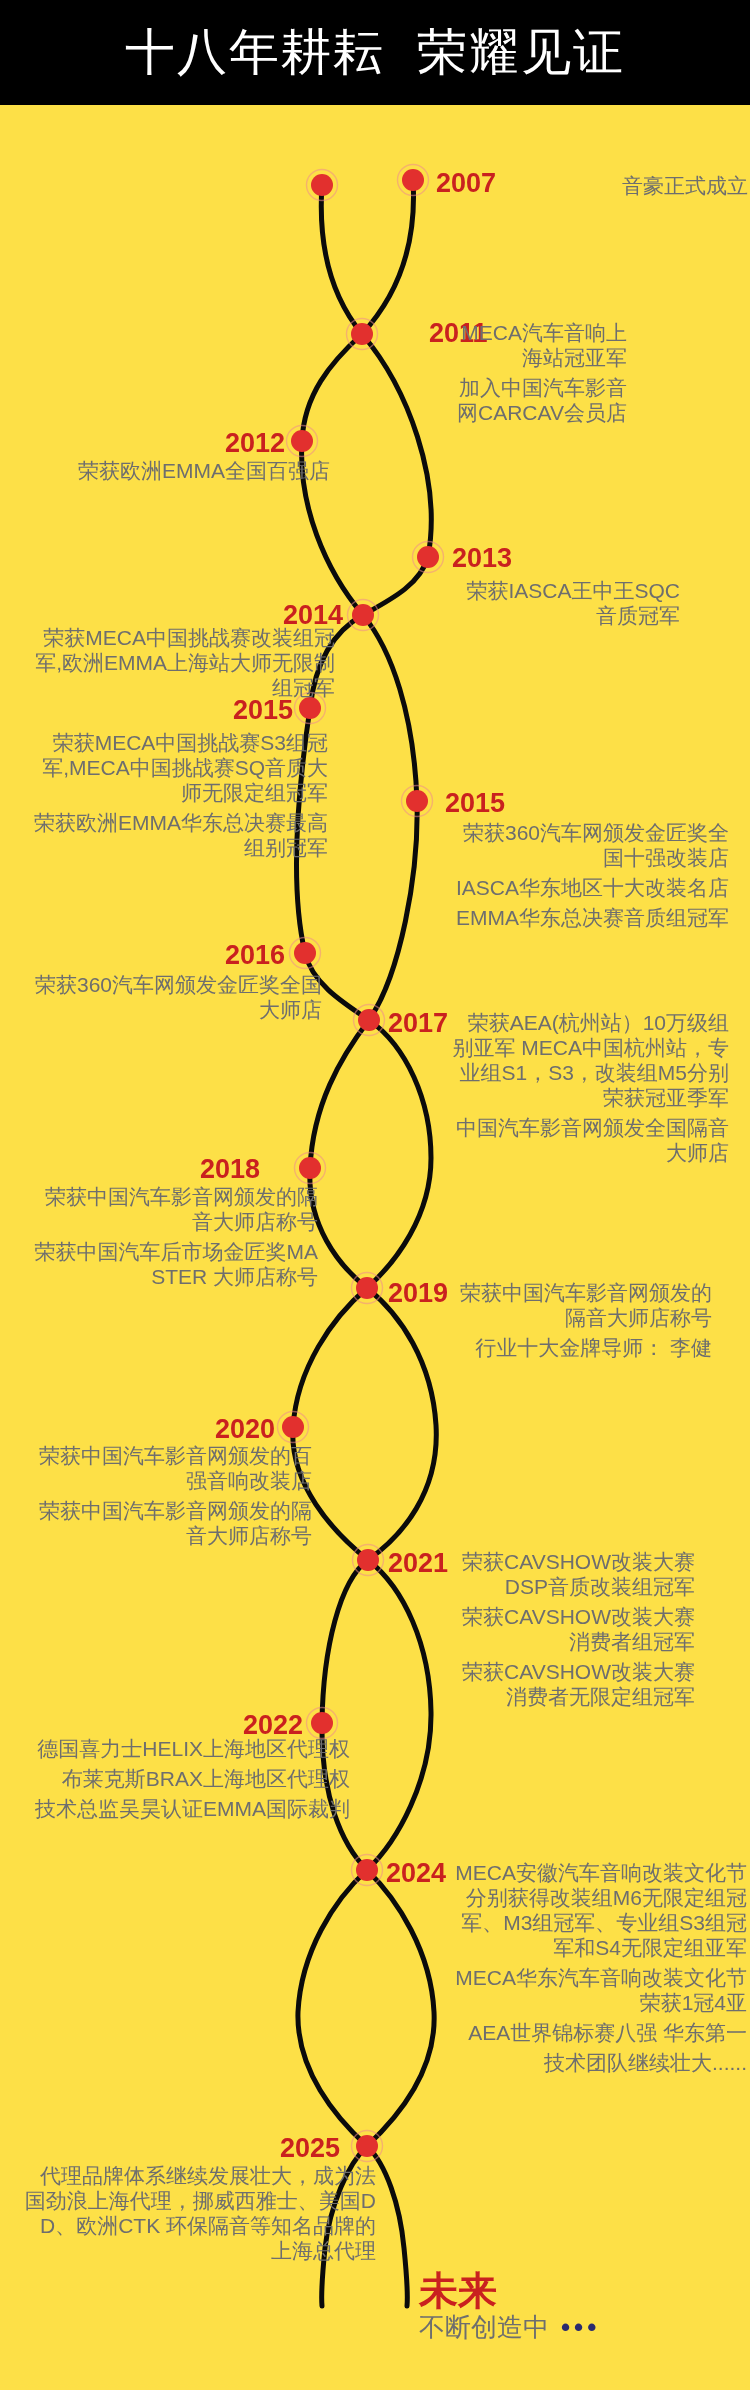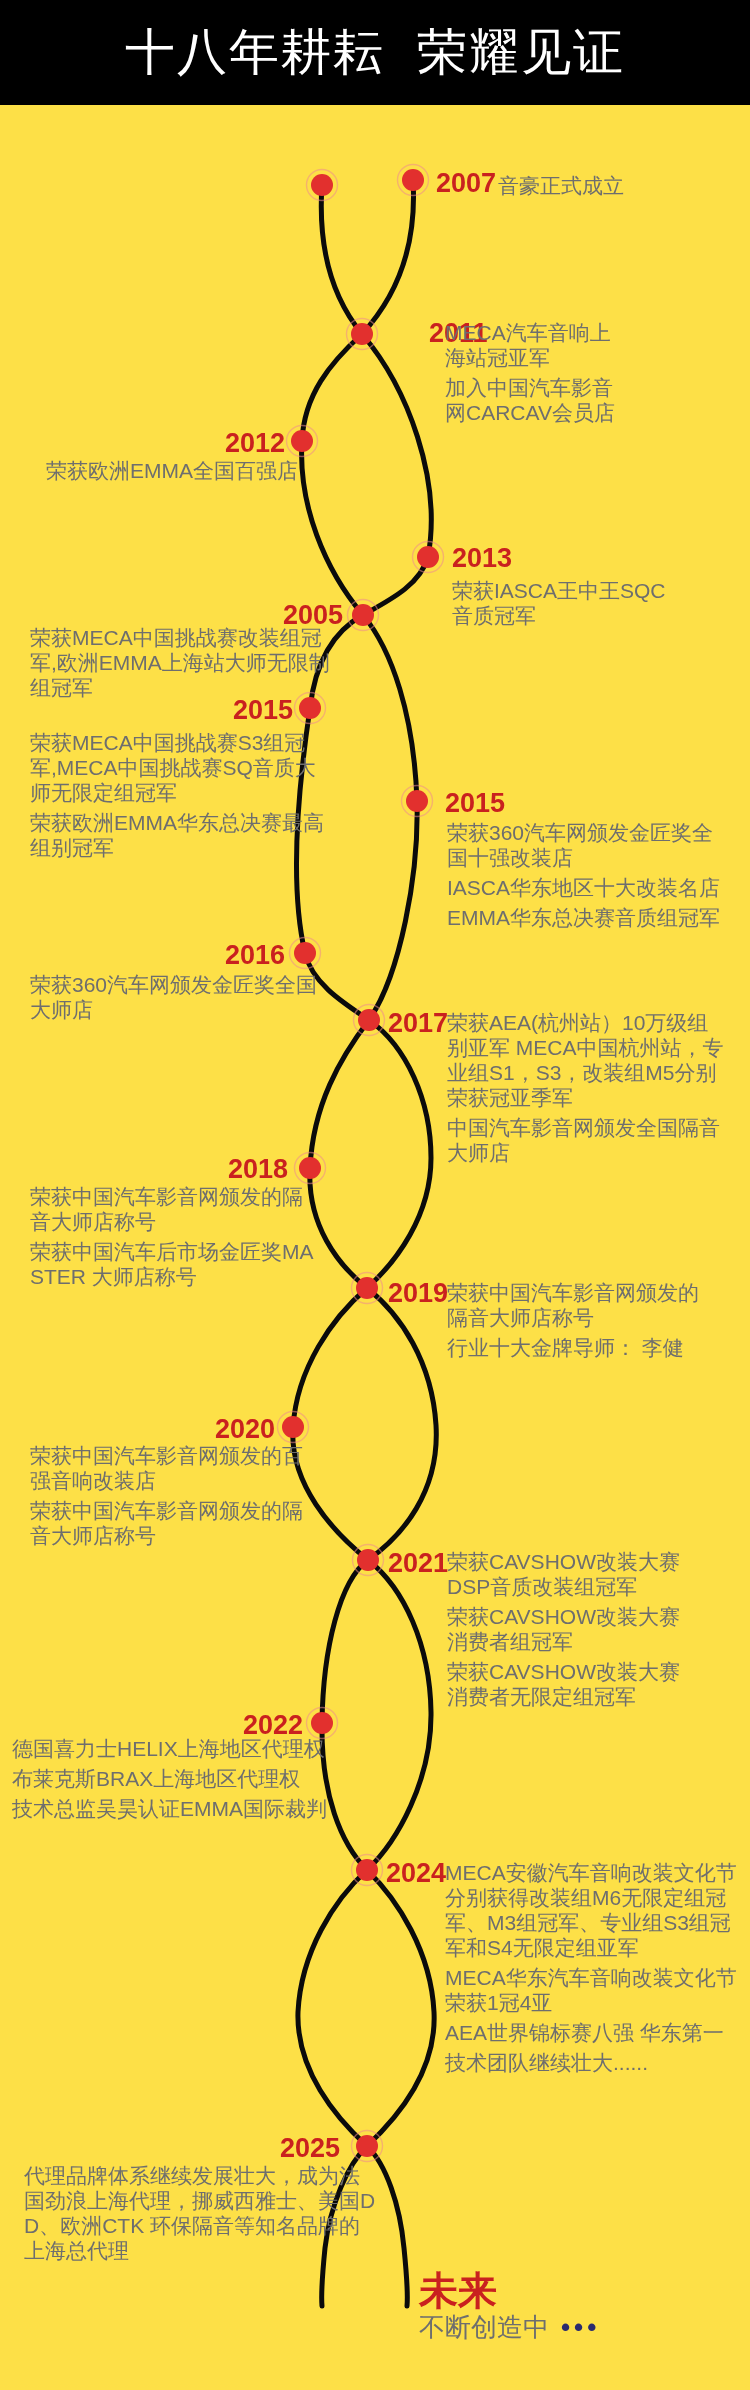--- a/index.html
+++ b/index.html
@@ -17,21 +17,21 @@
   }
   .curve-svg{position:absolute;top:0;left:0;}
   .year{
     position:absolute;color:#c9211f;font-size:27px;line-height:30px;
     font-weight:600;white-space:nowrap;
   }
   .block{
     position:absolute;color:#6e6e6e;font-size:21px;line-height:25px;
     word-break:break-all;
   }
-  .block p{margin:0 0 5px 0;padding:0;}
+  .block p{margin:0 0 5px 0;padding:0;text-align:right;}
   .future-title{
     position:absolute;color:#c9211f;font-size:39px;line-height:34px;font-weight:600;
   }
   .future-row{
     position:absolute;display:flex;align-items:center;gap:12px;
     color:#6e6e6e;font-size:26px;line-height:27px;
   }
   .future-row .dots{color:#2b2b6e;font-weight:700;letter-spacing:4px;}
 </style>
 </head>
@@ -86,28 +86,28 @@
       <div class="year" style="left: 436px; top: 168px;">2007</div>
       <div class="block" style="left: 498px; top: 173px; width: 250px;">
         <p>音豪正式成立</p>
       </div>
       <div class="year" style="left: 407px; top: 318px; margin-left: 22px;">2011</div>
       <div class="block" style="left: 445px; top: 320px; width: 182px;">
         <p>MECA汽车音响上海站冠亚军</p>
         <p>加入中国汽车影音网CARCAV会员店</p>
       </div>
       <div class="year" style="right: 465px; top: 428px;">2012</div>
-      <div class="block" style="left: 30px; top: 458px; width: 300px; margin-left: 16px;">
+      <div class="block" style="left: 30px; top: 458px; width: 300px;">
         <p>荣获欧洲EMMA全国百强店</p>
       </div>
       <div class="year" style="left: 452px; top: 543px;">2013</div>
       <div class="block" style="left: 452px; top: 578px; width: 228px;">
         <p>荣获IASCA王中王SQC音质冠军</p>
       </div>
-      <div class="year" style="right: 407px; top: 600px;">2005</div>
+      <div class="year" style="right: 407px; top: 600px;">2014</div>
       <div class="block" style="left: 30px; top: 625px; width: 305px;">
         <p>荣获MECA中国挑战赛改装组冠军,欧洲EMMA上海站大师无限制组冠军</p>
       </div>
       <div class="year" style="right: 457px; top: 695px;">2015</div>
       <div class="block" style="left: 30px; top: 730px; width: 298px;">
         <p>荣获MECA中国挑战赛S3组冠军,MECA中国挑战赛SQ音质大师无限定组冠军</p>
         <p>荣获欧洲EMMA华东总决赛最高组别冠军</p>
       </div>
       <div class="year" style="left: 445px; top: 788px;">2015</div>
       <div class="block" style="left: 447px; top: 820px; width: 282px;">
@@ -117,21 +117,21 @@
       </div>
       <div class="year" style="right: 465px; top: 940px;">2016</div>
       <div class="block" style="left: 30px; top: 972px; width: 292px;">
         <p>荣获360汽车网颁发金匠奖全国大师店</p>
       </div>
       <div class="year" style="left: 388px; top: 1008px;">2017</div>
       <div class="block" style="left: 447px; top: 1010px; width: 282px;">
         <p>荣获AEA(杭州站）10万级组别亚军  MECA中国杭州站，专业组S1，S3，改装组M5分别荣获冠亚季军</p>
         <p>中国汽车影音网颁发全国隔音大师店</p>
       </div>
-      <div class="year" style="right: 462px; top: 1154px; margin-left: 20px;">2018</div>
+      <div class="year" style="right: 490px; top: 1154px; margin-left: 20px;">2018</div>
       <div class="block" style="left: 30px; top: 1184px; width: 288px;">
         <p>荣获中国汽车影音网颁发的隔音大师店称号</p>
         <p>荣获中国汽车后市场金匠奖MASTER 大师店称号</p>
       </div>
       <div class="year" style="left: 388px; top: 1278px;">2019</div>
       <div class="block" style="left: 447px; top: 1280px; width: 265px;">
         <p>荣获中国汽车影音网颁发的隔音大师店称号</p>
         <p>行业十大金牌导师：  李健</p>
       </div>
       <div class="year" style="right: 475px; top: 1414px;">2020</div>

